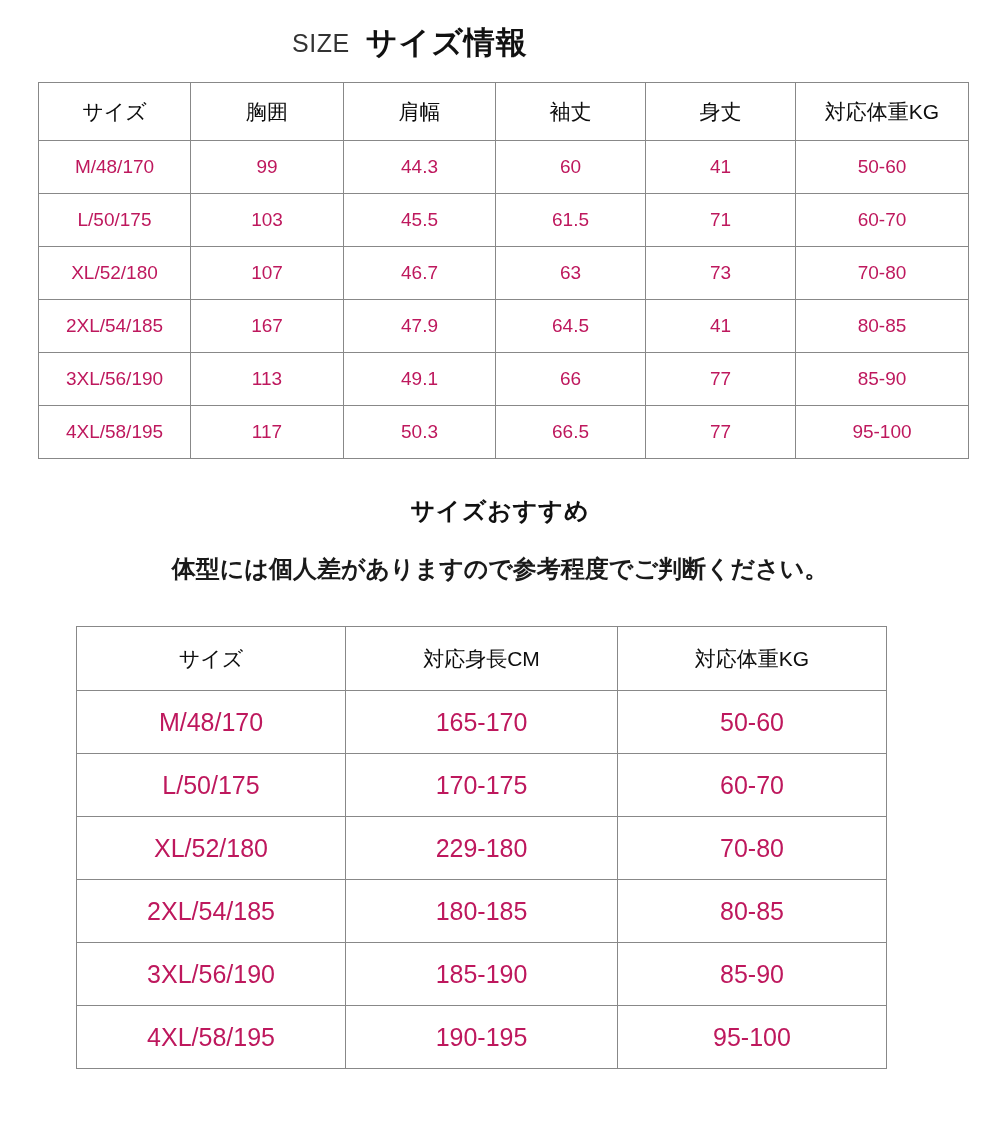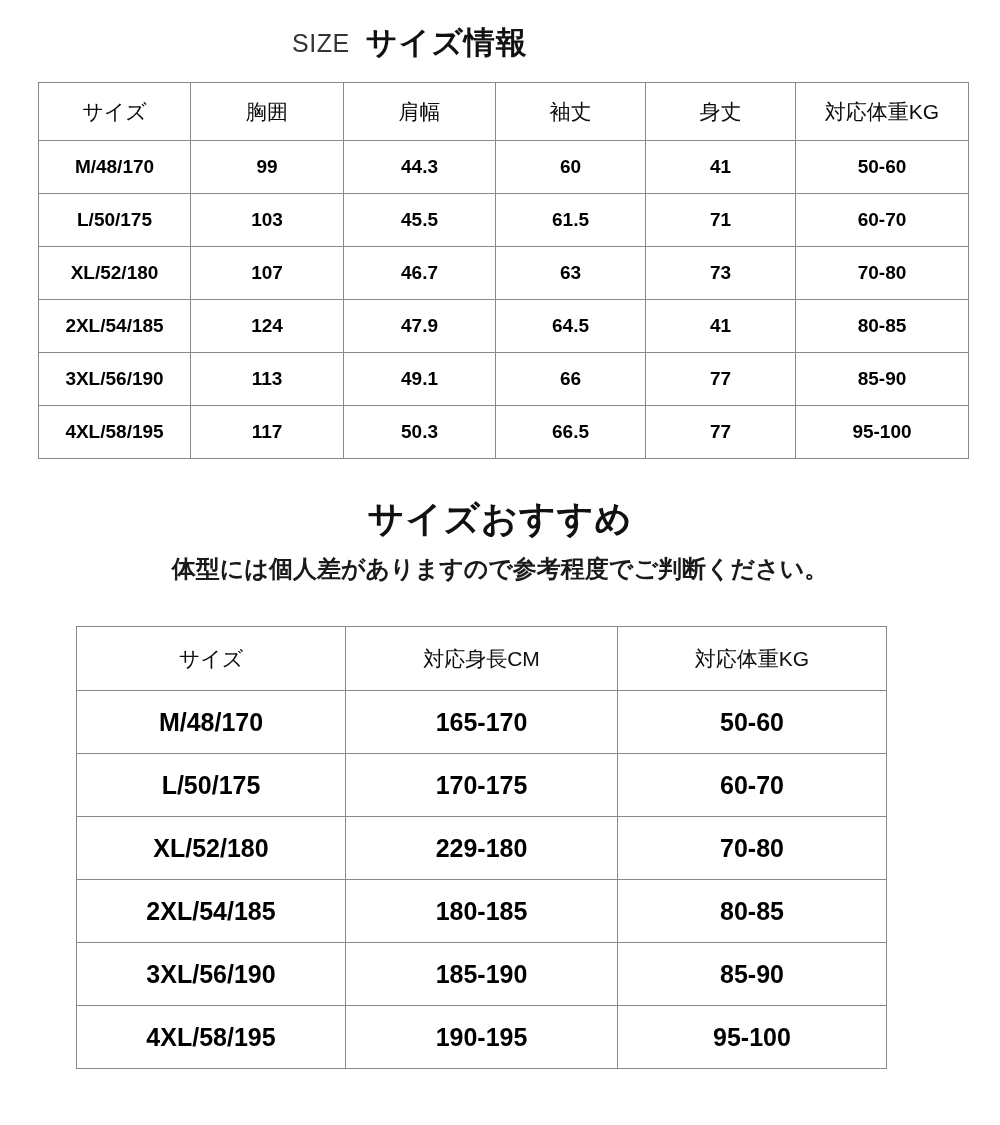--- a/index.html
+++ b/index.html
@@ -53,22 +53,22 @@
     border: 1px solid #888888;
     text-align: center;
     vertical-align: middle;
     padding: 0;
   }
   table.sizetable th {
     color: #0d0d0d;
     font-weight: 400;
   }
   table.sizetable td {
-    color: #000000;
-    font-weight: 700;
+    color: #be185d;
+    font-weight: 400;
   }
 
   
   #spec-table {
     left: 38px;
     top: 82px;
     width: 930px;
   }
   #spec-table th {
     height: 57px;
@@ -85,21 +85,21 @@
   #spec-table col.c4 { width: 150px; }
   #spec-table col.c5 { width: 173px; }
 
   
   .section-heading {
     position: absolute;
     left: 0;
     top: 495px;
     width: 1000px;
     text-align: center;
-    font-size: 36px;
+    font-size: 24px;
     font-weight: 700;
     color: #111111;
     letter-spacing: 1px;
     white-space: nowrap;
   }
   .section-subheading {
     position: absolute;
     left: 0;
     top: 553px;
     width: 1000px;
@@ -175,21 +175,21 @@
     <tr>
       <td>XL/52/180</td>
       <td>107</td>
       <td>46.7</td>
       <td>63</td>
       <td>73</td>
       <td>70-80</td>
     </tr>
     <tr>
       <td>2XL/54/185</td>
-      <td>124</td>
+      <td>167</td>
       <td>47.9</td>
       <td>64.5</td>
       <td>41</td>
       <td>80-85</td>
     </tr>
     <tr>
       <td>3XL/56/190</td>
       <td>113</td>
       <td>49.1</td>
       <td>66</td>

